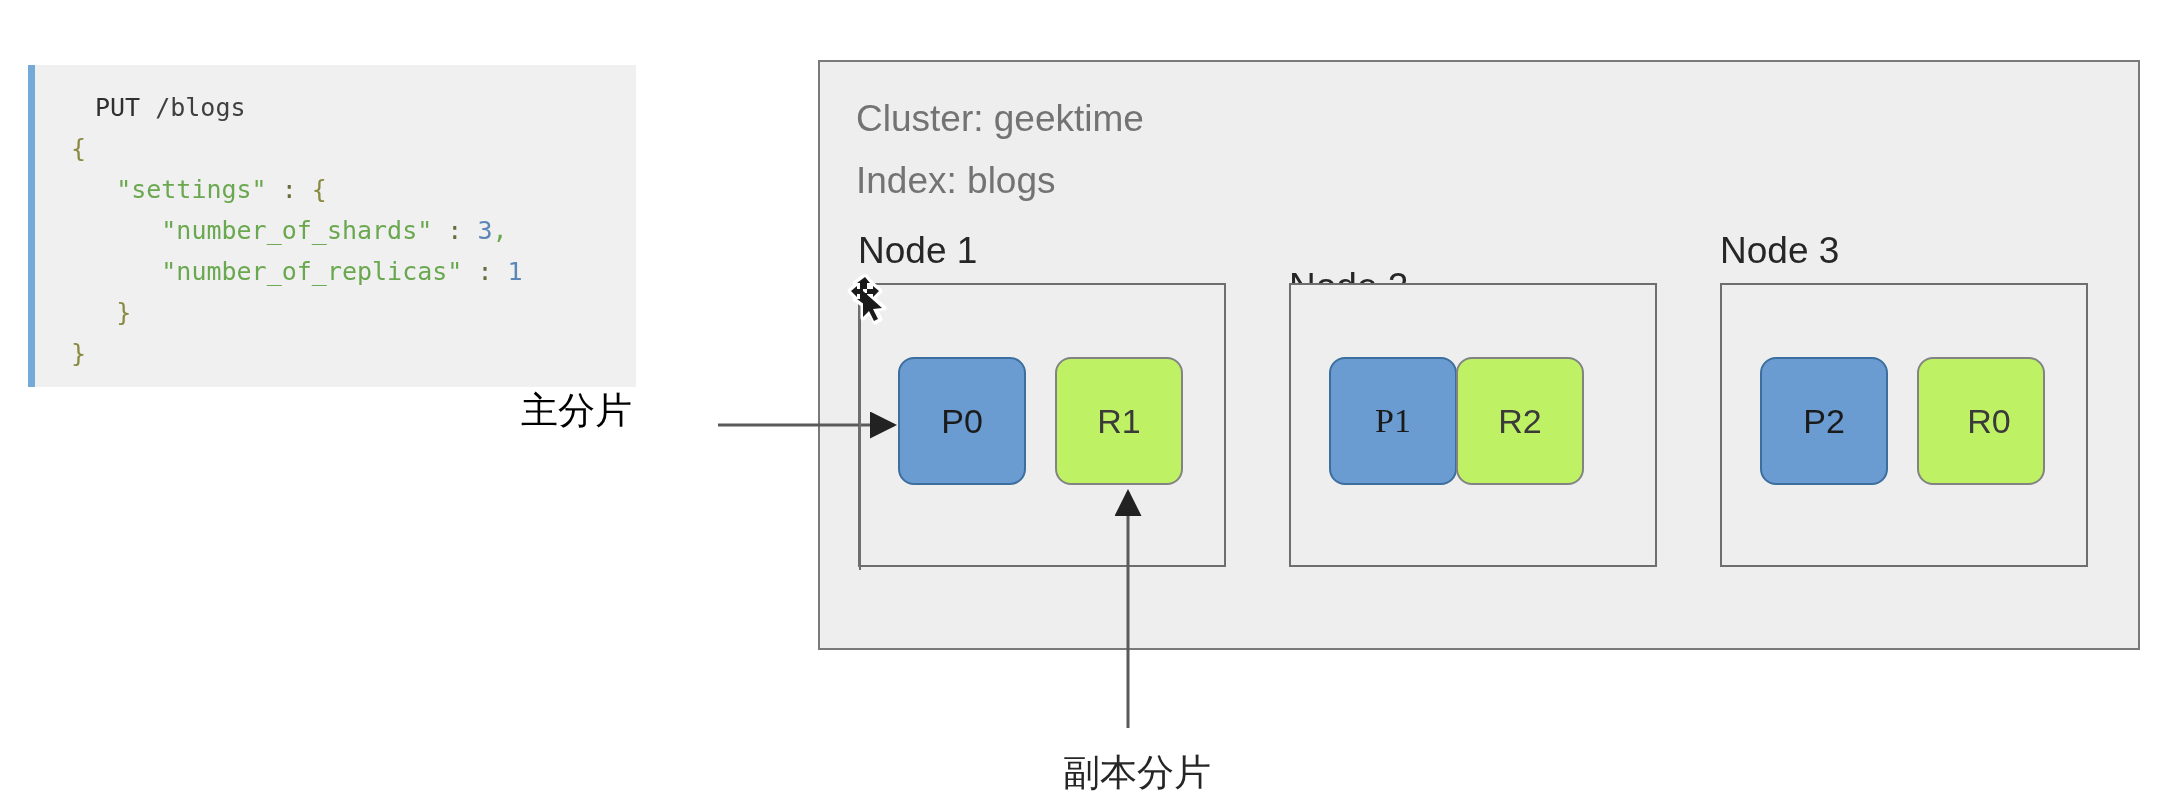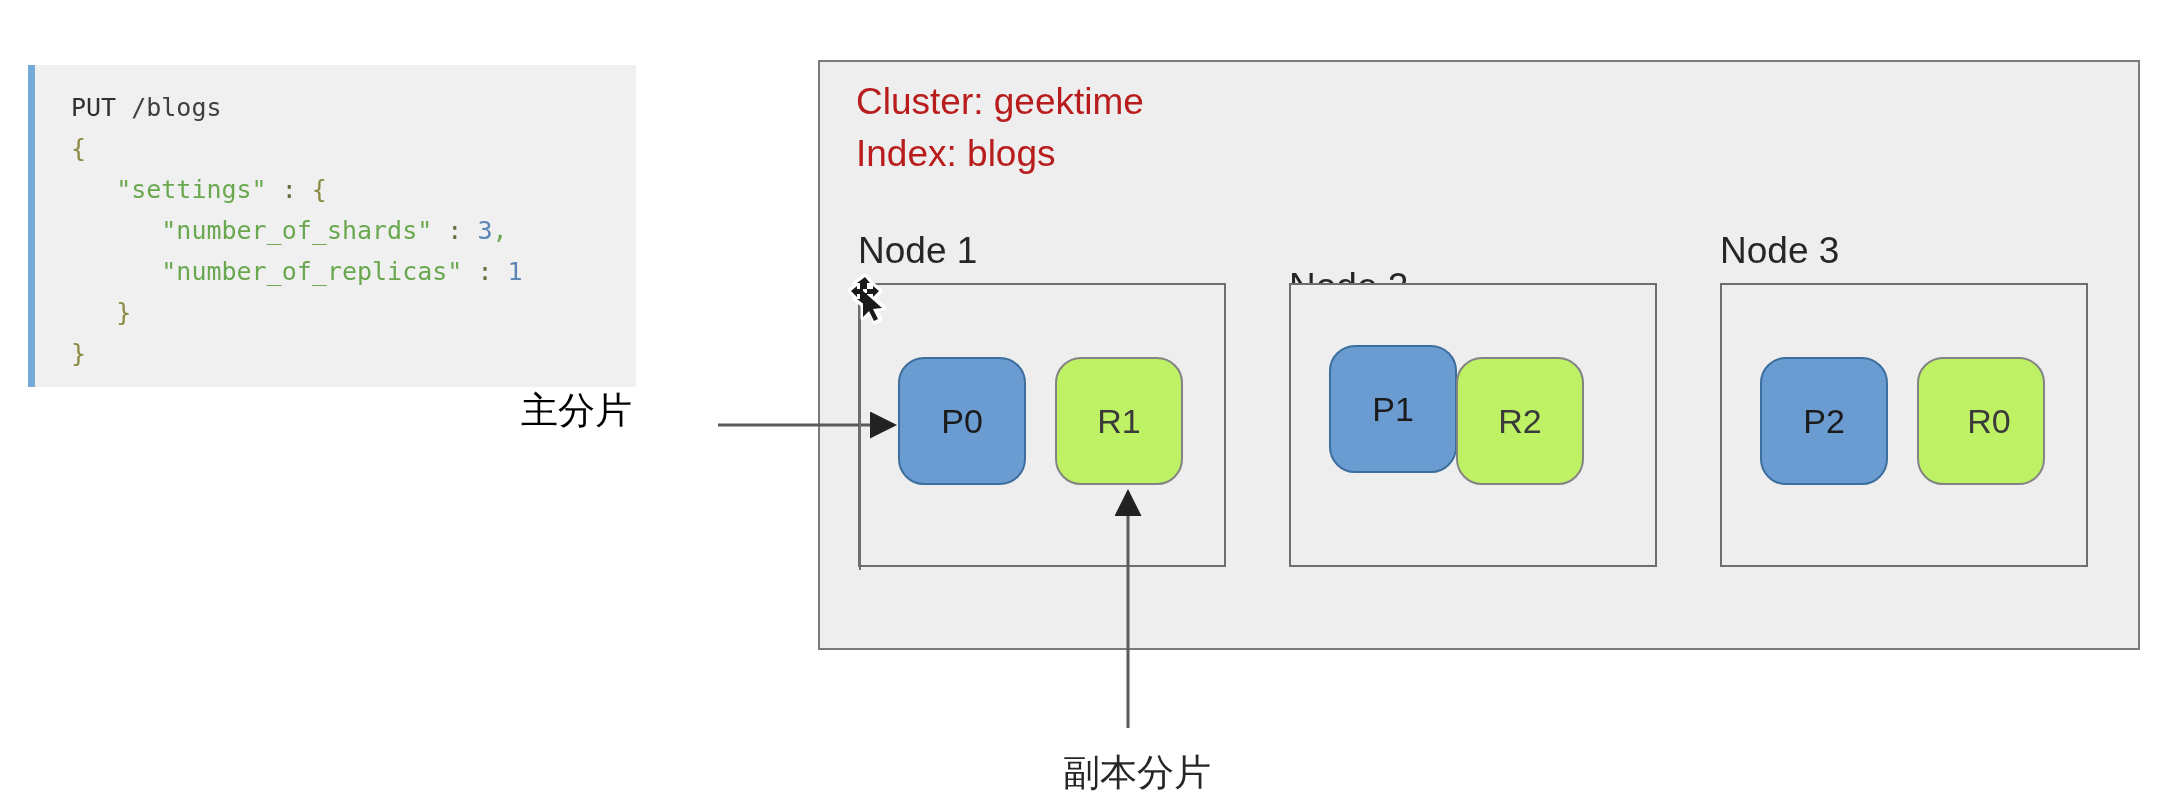--- a/index.html
+++ b/index.html
@@ -28,21 +28,21 @@
   }
   #code-block {
     font-family: "DejaVu Sans Mono", "Liberation Mono", monospace;
     font-size: 25px;
     line-height: 41px;
     white-space: pre;
     padding: 22px 0 0 36px;
     margin: 0;
     color: #2f2f2f;
   }
-  .tok-method  { color: #2f2f2f; }
+  .tok-method  { color: #2f2f2f; margin-left: 24px; }
   .tok-path    { color: #3f3f3f; }
   .tok-brace   { color: #8a8a42; }
   .tok-key     { color: #6aa84f; }
   .tok-colon   { color: #6b6b3a; }
   .tok-num     { color: #5b86b5; }
   .tok-comma   { color: #6aa84f; }
 
   
   #cluster-box {
     position: absolute;
@@ -50,24 +50,24 @@
     top: 60px;
     width: 1322px;
     height: 590px;
     background: #eeeeee;
     border: 2px solid #7a7a7a;
     box-sizing: border-box;
   }
   #cluster-meta {
     position: absolute;
     left: 36px;
-    top: 14px;
-    font-size: 37px;
-    line-height: 52px;
-    color: #b91c1c;
+    top: 26px;
+    font-size: 37px;
+    line-height: 62px;
+    color: #737373;
     white-space: pre;
   }
 
   .node-title {
     position: absolute;
     font-size: 37px;
     color: #262626;
     text-align: left;
     width: 368px;
   }
@@ -76,21 +76,21 @@
     width: 368px;
     height: 284px;
     border: 2px solid #6e6e6e;
     background: #eeeeee;
     box-sizing: border-box;
   }
   .shard {
     position: absolute;
     width: 128px;
     height: 128px;
-    border-radius: 26px;
+    border-radius: 16px;
     box-sizing: border-box;
     display: flex;
     align-items: center;
     justify-content: center;
     font-size: 34px;
   }
   .shard.primary {
     background: #6a9bd1;
     border: 2px solid #3c6f9e;
     color: #1b1b1b;
@@ -104,21 +104,21 @@
   
   #node1-title { left: 858px; top: 230px; }
   #node2-title { left: 1289px; top: 230px; margin-top: 36px; }
   #node3-title { left: 1720px; top: 230px; }
   #node1-box   { left: 858px; top: 283px; }
   #node2-box   { left: 1289px; top: 283px; }
   #node3-box   { left: 1720px; top: 283px; }
 
   #shard-p0 { left: 898px; top: 357px; }
   #shard-r1 { left: 1055px; top: 357px; }
-  #shard-p1 { left: 1329px; top: 345px; }
+  #shard-p1 { left: 1329px; top: 357px; font-family: Liberation Serif, serif; }
   #shard-r2 { left: 1456px; top: 357px; }
   #shard-p2 { left: 1760px; top: 357px; }
   #shard-r0 { left: 1917px; top: 357px; padding-left: 16px; }
 
   
   #label-primary {
     position: absolute;
     left: 521px;
     top: 386px;
     font-size: 37px;

